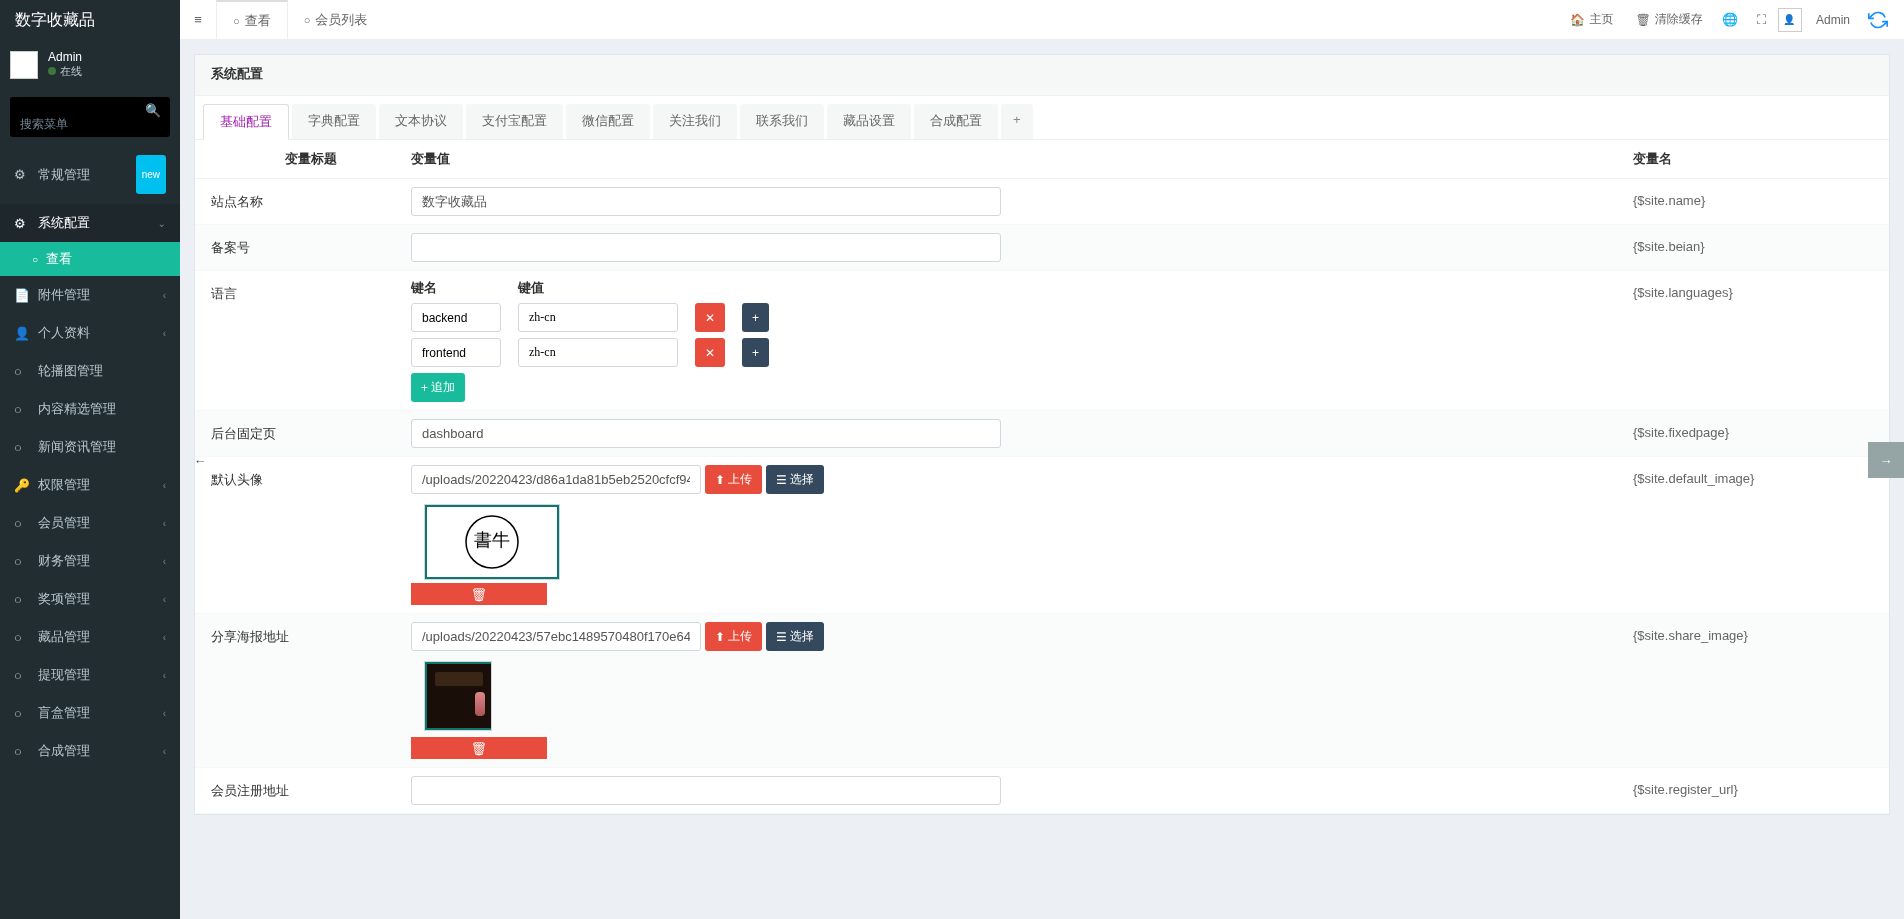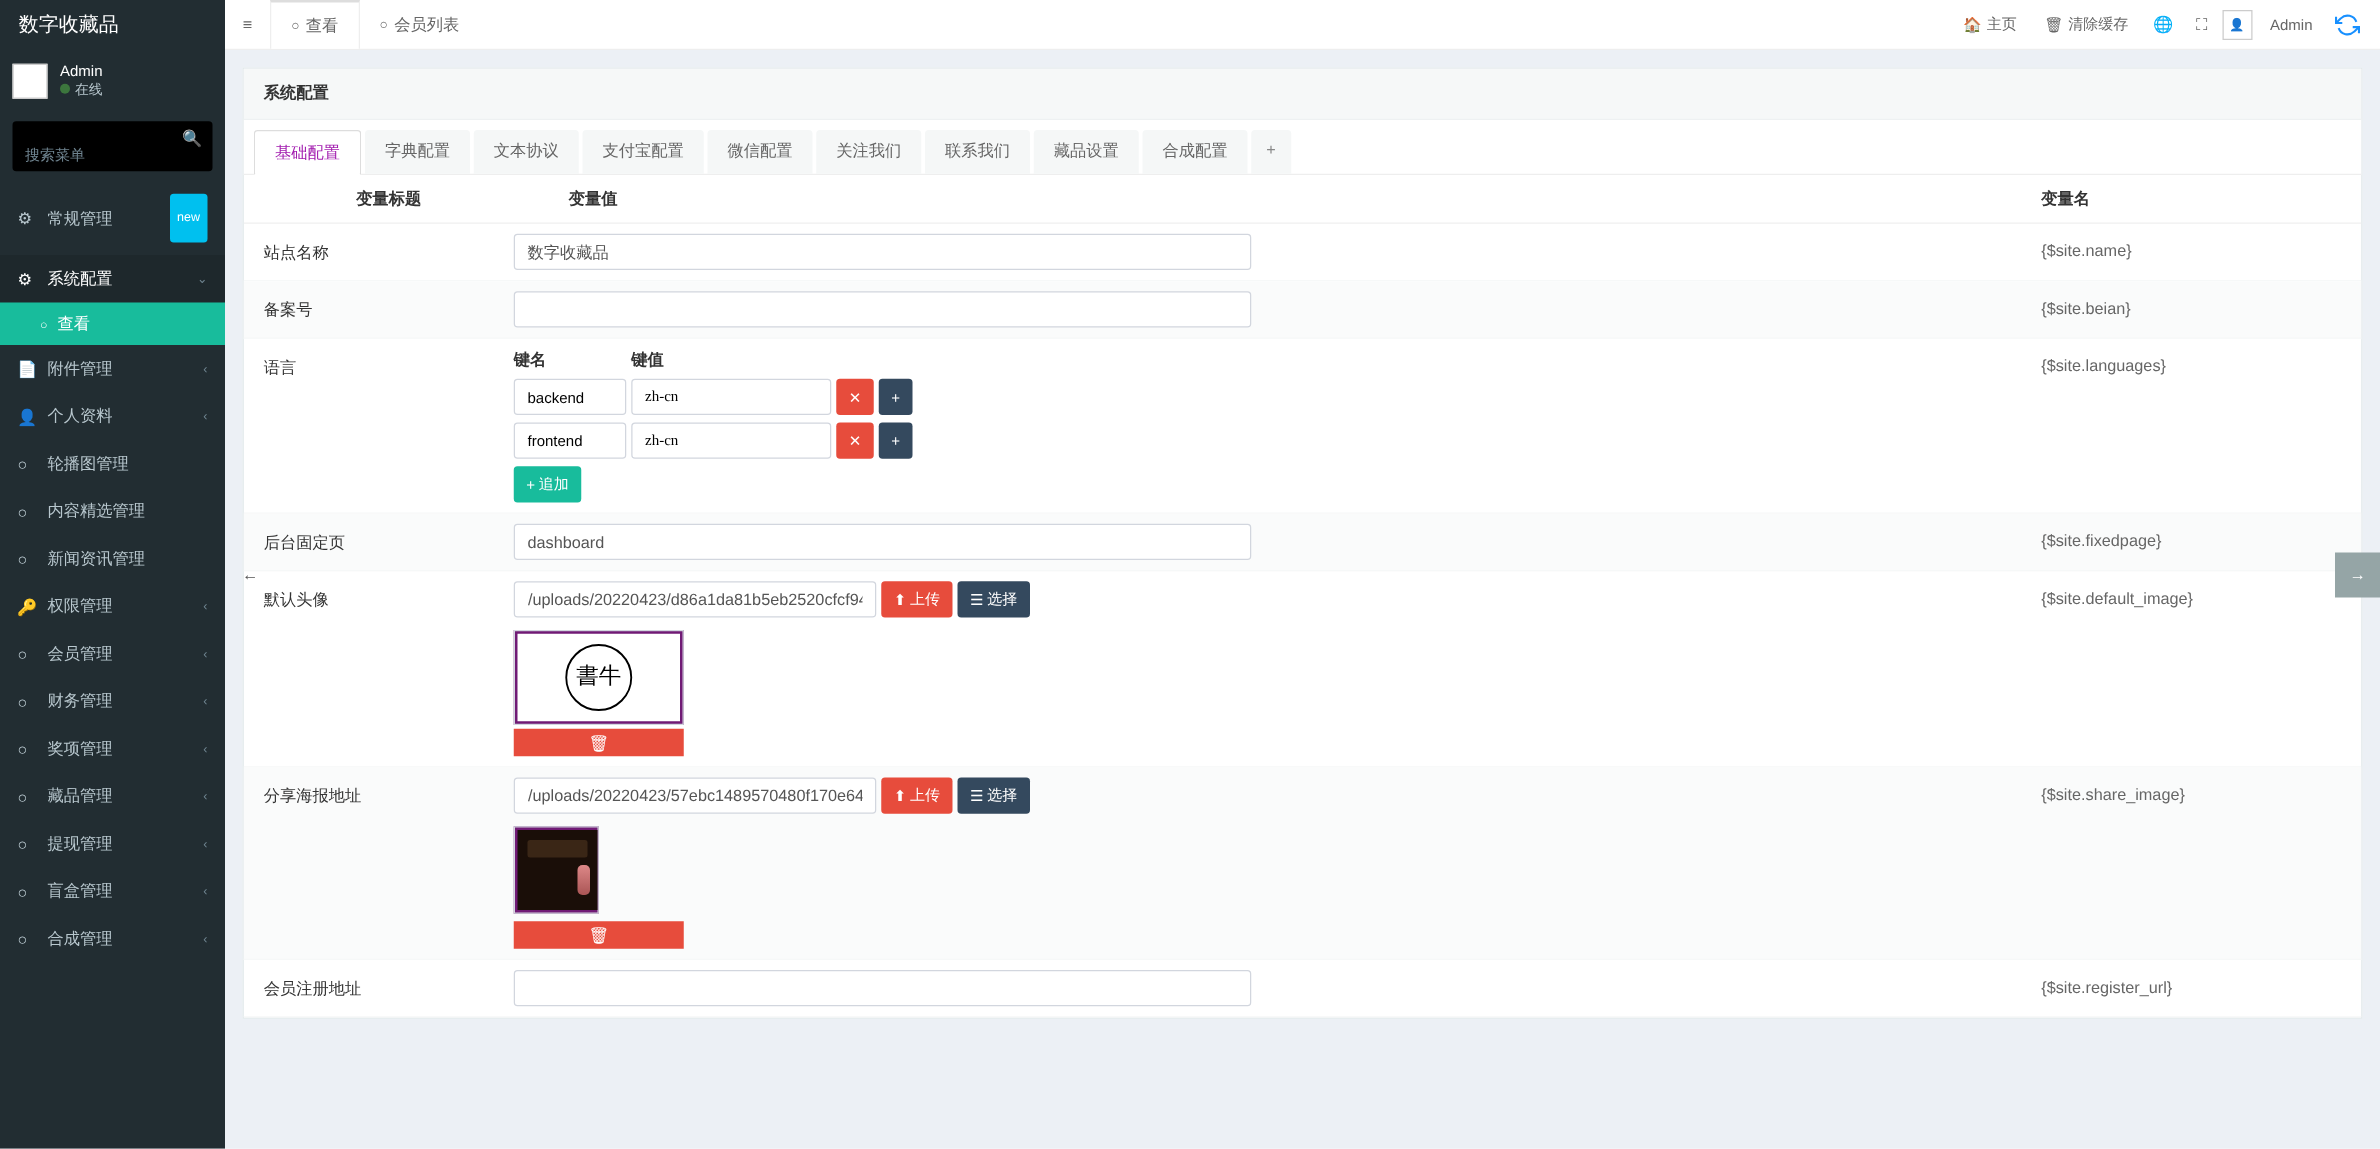--- a/index.html
+++ b/index.html
@@ -53,40 +53,40 @@
 .panel-heading { background: #f6f8f8; padding: 10px 16px; border-bottom: 1px solid #eef1f2; }
 .panel-title { font-size: 13px; font-weight: bold; color: #333; margin-bottom: 2px; }
 .panel-sub { font-size: 12px; color: #666; }
 .nav-tabs { display: flex; padding: 8px 8px 0 8px; gap: 0; border-bottom: 1px solid #eee; background: #fff; }
 .nav-tab { padding: 8px 16px; color: #666; background: #f5f7f7; margin-right: 3px; cursor: pointer; font-size: 13px; border-radius: 3px 3px 0 0; }
 .nav-tab.active { background: #fff; border: 1px solid #ddd; border-bottom-color: #fff; color: #a21caf; margin-bottom: -1px; }
 .nav-tab.plus { color: #888; padding: 8px 12px; }
 .form-area { padding: 0; }
 .form-header { display: flex; padding: 10px 16px; font-weight: bold; font-size: 13px; color: #333; border-bottom: 1px solid #f0f0f0; }
 .col-label { width: 200px; flex-shrink: 0; text-align: center; }
-.col-value { flex: 1; margin-left: 44px; }
+.col-value { flex: 1; }
 .col-var { width: 240px; flex-shrink: 0; color: #666; font-weight: normal; }
 .form-header .col-var { color: #333; font-weight: bold; }
 .form-row { display: flex; padding: 8px 16px; align-items: flex-start; border-bottom: 1px solid #f6f8f8; }
 .form-row:nth-child(odd) { background: #fafbfb; }
 .row-label { width: 200px; flex-shrink: 0; color: #333; padding-top: 6px; font-size: 13px; }
 .row-value { flex: 1; padding-right: 20px; }
 .row-var { width: 240px; flex-shrink: 0; color: #666; padding-top: 6px; font-size: 13px; }
 .form-control { width: 590px; max-width: 100%; padding: 6px 10px; border: 1px solid #d2d6de; border-radius: 3px; font-size: 13px; color: #555; background: #fff; }
-.kv-row { display: flex; gap: 4px; margin-bottom: 6px; }
+.kv-row { display: flex; gap: 17px; margin-bottom: 6px; }
 .kv-key { width: 90px; padding: 6px 10px; border: 1px solid #d2d6de; border-radius: 3px; font-size: 12px; }
 .kv-val { width: 160px; padding: 6px 10px; border: 1px solid #d2d6de; border-radius: 3px; font-size: 12px; font-family: Liberation Serif, serif; }
 .btn { padding: 6px 10px; border: none; border-radius: 3px; cursor: pointer; font-size: 12px; color: #fff; display: inline-flex; align-items: center; gap: 3px; }
 .btn-danger { background: #e74c3c; }
 .btn-dark { background: #34495e; }
 .btn-teal { background: #18bc9c; }
 .btn-secondary { background: #34495e; }
 .upload-row { display: flex; gap: 4px; align-items: center; }
 .upload-row .form-control { width: 290px; }
-.thumb { margin-top: 10px; border: 1px solid #d2d6de; padding: 2px; display: inline-block; background: #701a75; }
+.thumb { margin-top: 10px; border: 1px solid #d2d6de; padding: 2px; display: inline-block; background: #0f766e; margin-left: 13px; }
 .thumb-img { width: 130px; height: 70px; display: flex; align-items: center; justify-content: center; background: #fff; }
 .thumb-img svg { max-width: 60px; max-height: 60px; }
 .thumb-poster { width: 64px; height: 64px; background: #1a0e08; position: relative; }
 .thumb-delete { width: 136px; height: 22px; background: #e74c3c; color: #fff; display: flex; align-items: center; justify-content: center; margin-top: 3px; cursor: pointer; }
 .thumb-delete.narrow { width: 136px; }
 .nav-arrow { position: fixed; top: 50%; transform: translateY(-50%); width: 36px; height: 36px; background: rgba(0,0,0,0.1); display: flex; align-items: center; justify-content: center; color: #555; cursor: pointer; }
 .nav-arrow.left { left: 182px; background: transparent; }
 .nav-arrow.right { right: 0; background: #95a5a6; color: #fff; }
 </style>
 </head>

